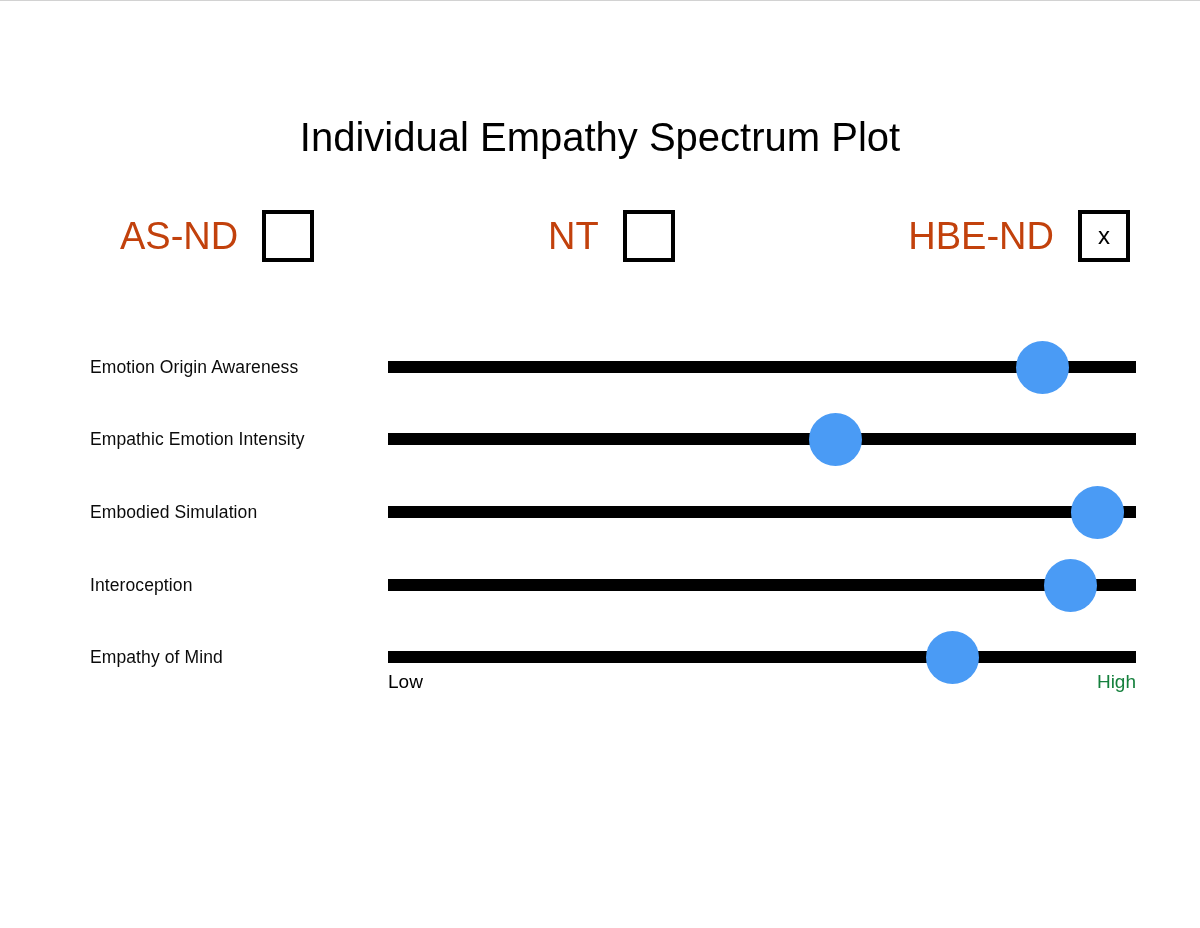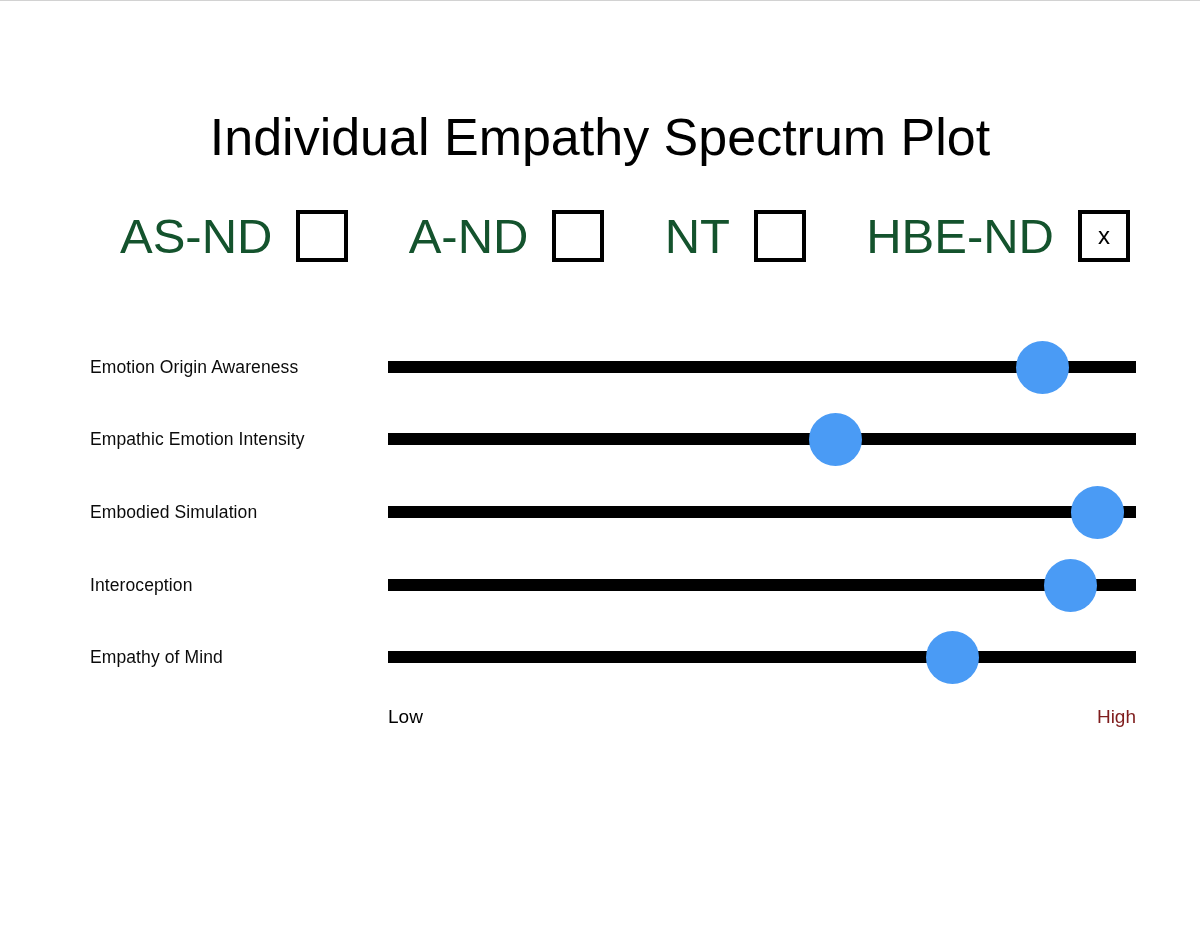--- a/index.html
+++ b/index.html
@@ -22,21 +22,21 @@
     box-sizing: border-box;
   }
 
   
   #plot-title {
     position: absolute;
     left: 0;
     top: 108px;
     width: 1200px;
     text-align: center;
-    font-size: 52px;
+    font-size: 40px;
     font-weight: 400;
     color: #000000;
     letter-spacing: 0px;
     line-height: 56px;
     white-space: nowrap;
   }
 
   
   #group-selector {
     position: absolute;
@@ -49,23 +49,23 @@
     align-items: center;
     justify-content: space-between;
   }
   .group-option {
     display: flex;
     flex-direction: row;
     align-items: center;
     gap: 24px;
   }
   .group-label {
-    font-size: 49px;
-    font-weight: 400;
-    color: #14532d;
+    font-size: 38px;
+    font-weight: 400;
+    color: #c2410c;
     white-space: nowrap;
     line-height: 1;
   }
   .group-checkbox {
     width: 52px;
     height: 52px;
     border: 4px solid #000000;
     background: #ffffff;
     box-sizing: border-box;
     display: flex;
@@ -128,62 +128,56 @@
     margin-top: -26.5px;
     border-radius: 50%;
     background: #4a9bf5;
     cursor: pointer;
   }
 
   
   #axis-labels {
     position: absolute;
     left: 388px;
-    top: 705px;
+    top: 670px;
     width: 748px;
     height: 30px;
     text-decoration: underline;
   }
   #axis-low {
     position: absolute;
     left: 0;
     top: 0;
     font-size: 19px;
     color: #000000;
   }
   #axis-high {
     position: absolute;
     right: 0;
     top: 0;
     font-size: 19px;
-    color: #7f1d1d;
+    color: #15803d;
   }
 </style>
 </head>
 <body>
 
 <div id="canvas">
 
   <div id="plot-title">Individual Empathy Spectrum Plot</div>
 
   <div id="group-selector">
 
     <div class="group-option">
       <span class="group-label">AS-ND</span>
       <span class="group-checkbox unchecked">
         <span class="check-mark">x</span>
       </span>
     </div>
 
-    <div class="group-option">
-      <span class="group-label">A-ND</span>
-      <span class="group-checkbox unchecked">
-        <span class="check-mark">x</span>
-      </span>
-    </div>
 
     <div class="group-option">
       <span class="group-label">NT</span>
       <span class="group-checkbox unchecked">
         <span class="check-mark">x</span>
       </span>
     </div>
 
     <div class="group-option">
       <span class="group-label">HBE-ND</span>

